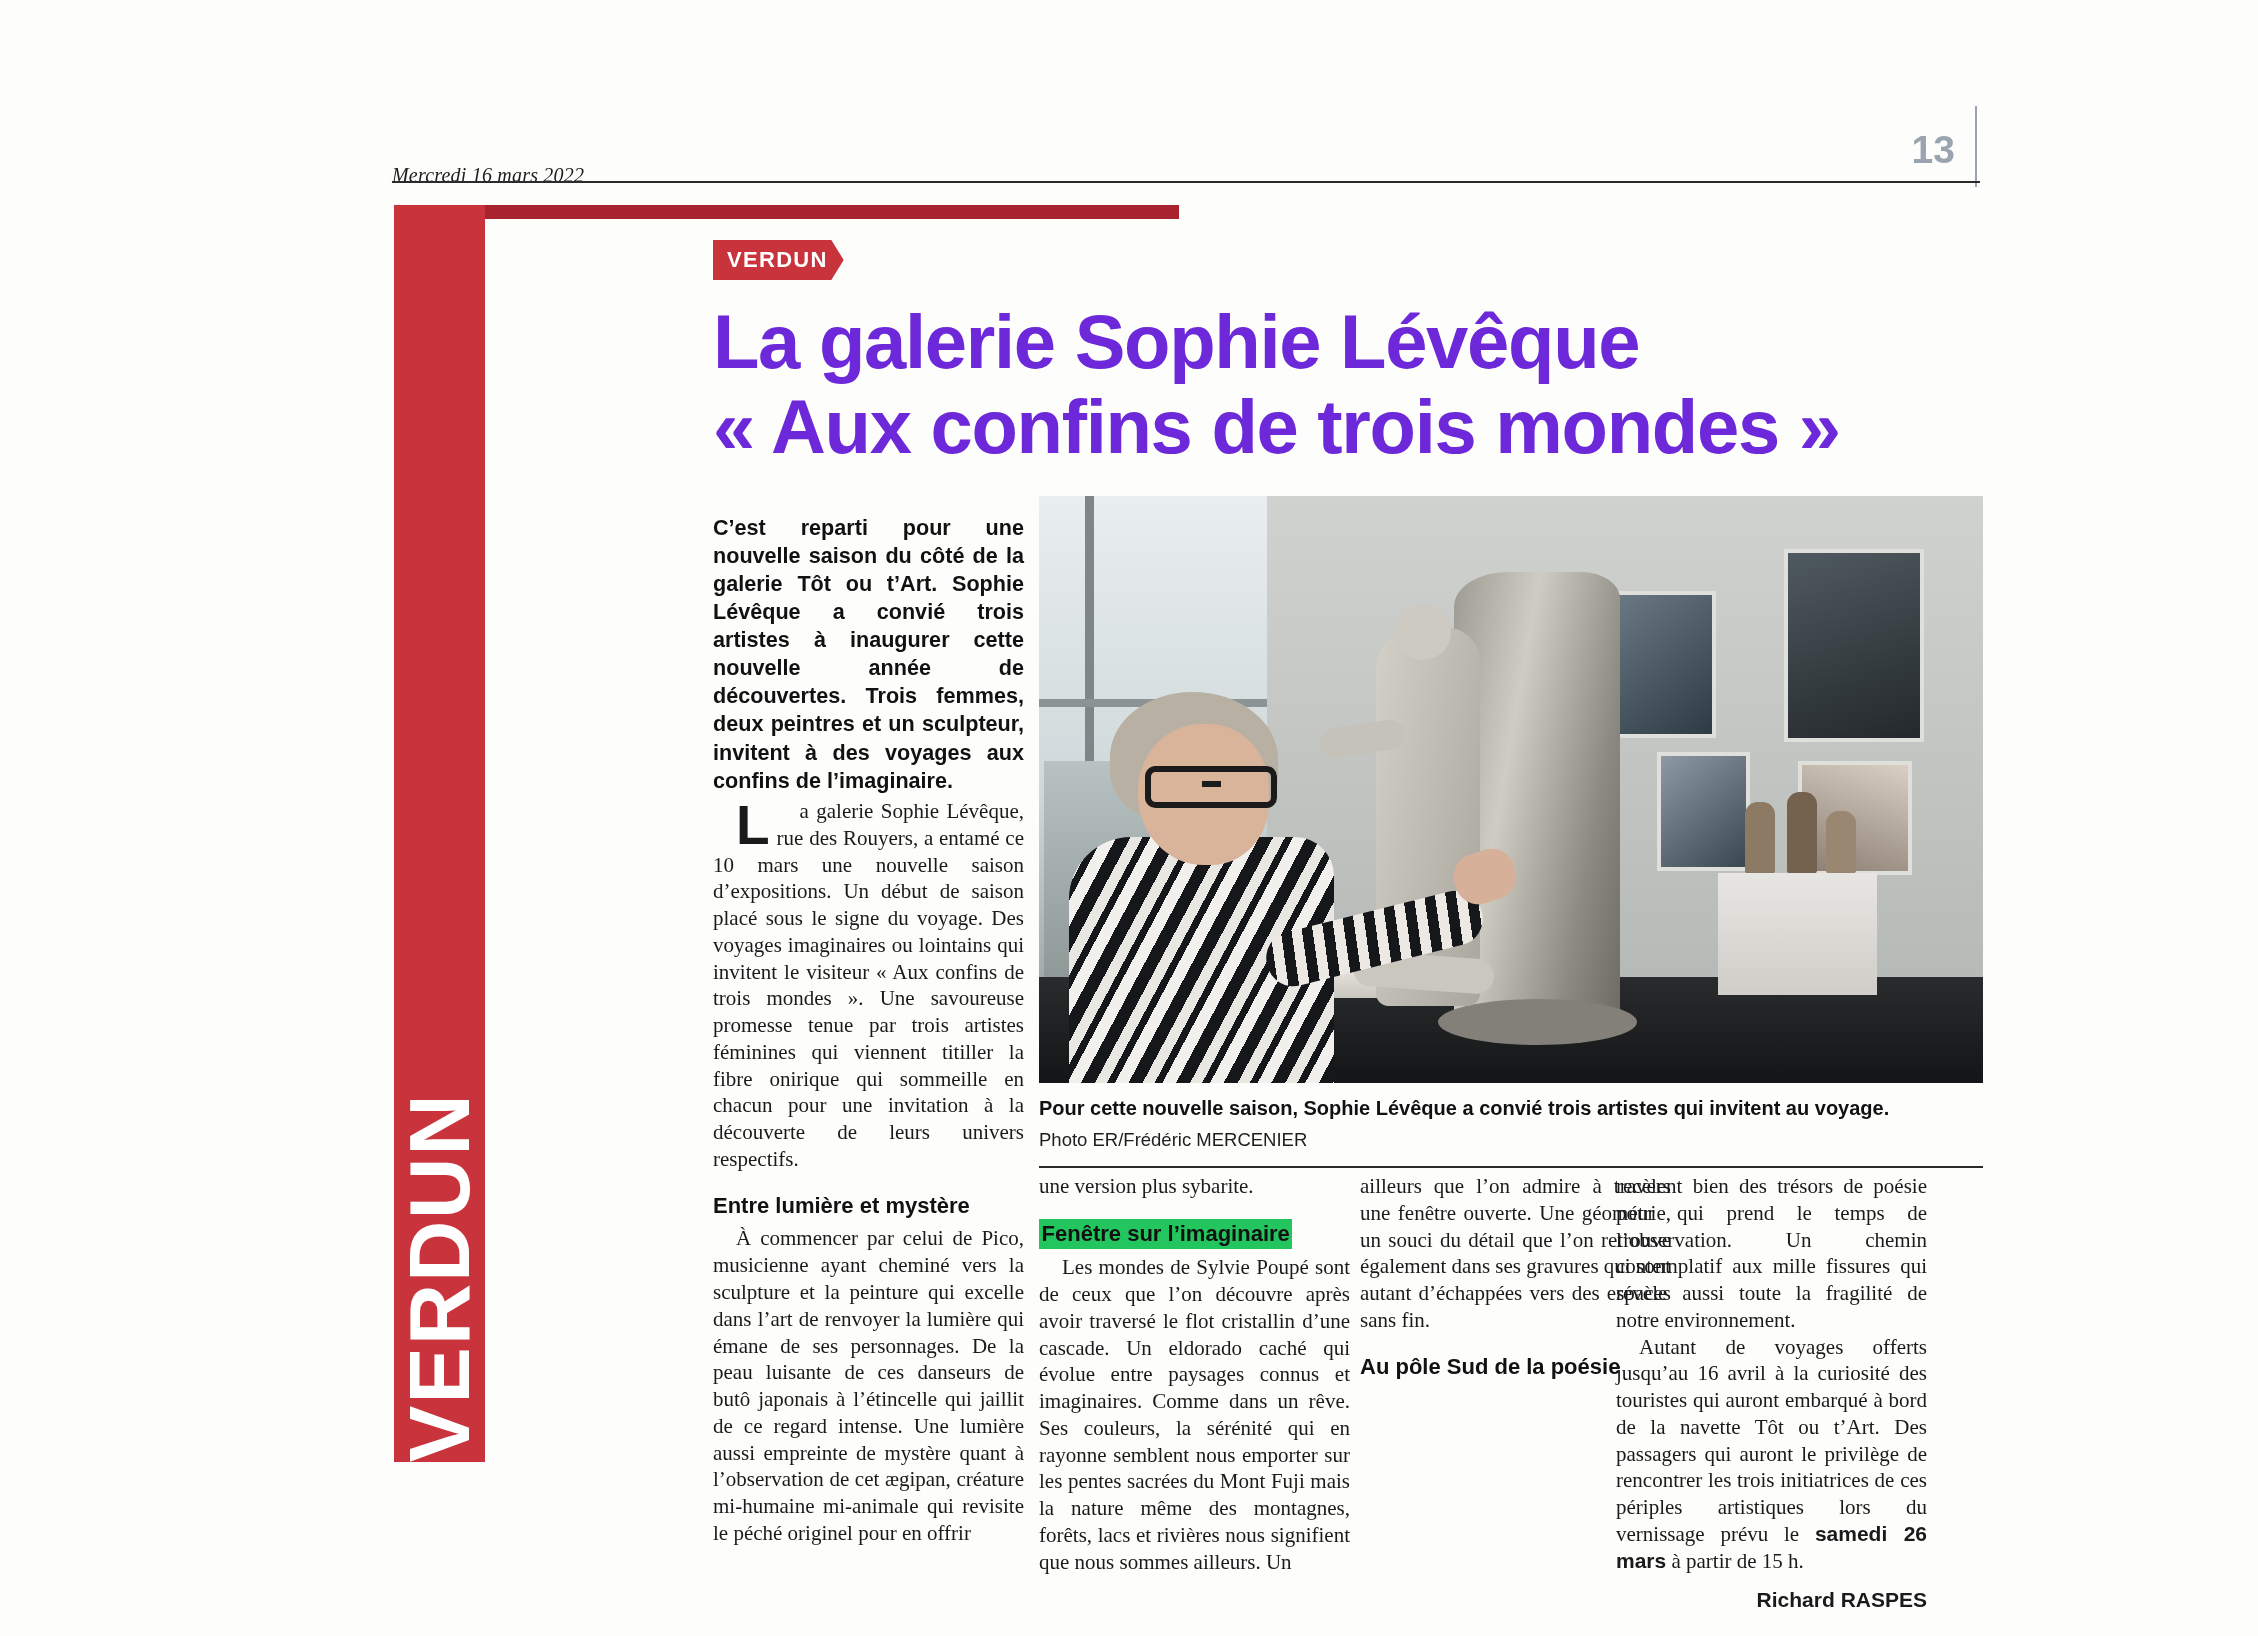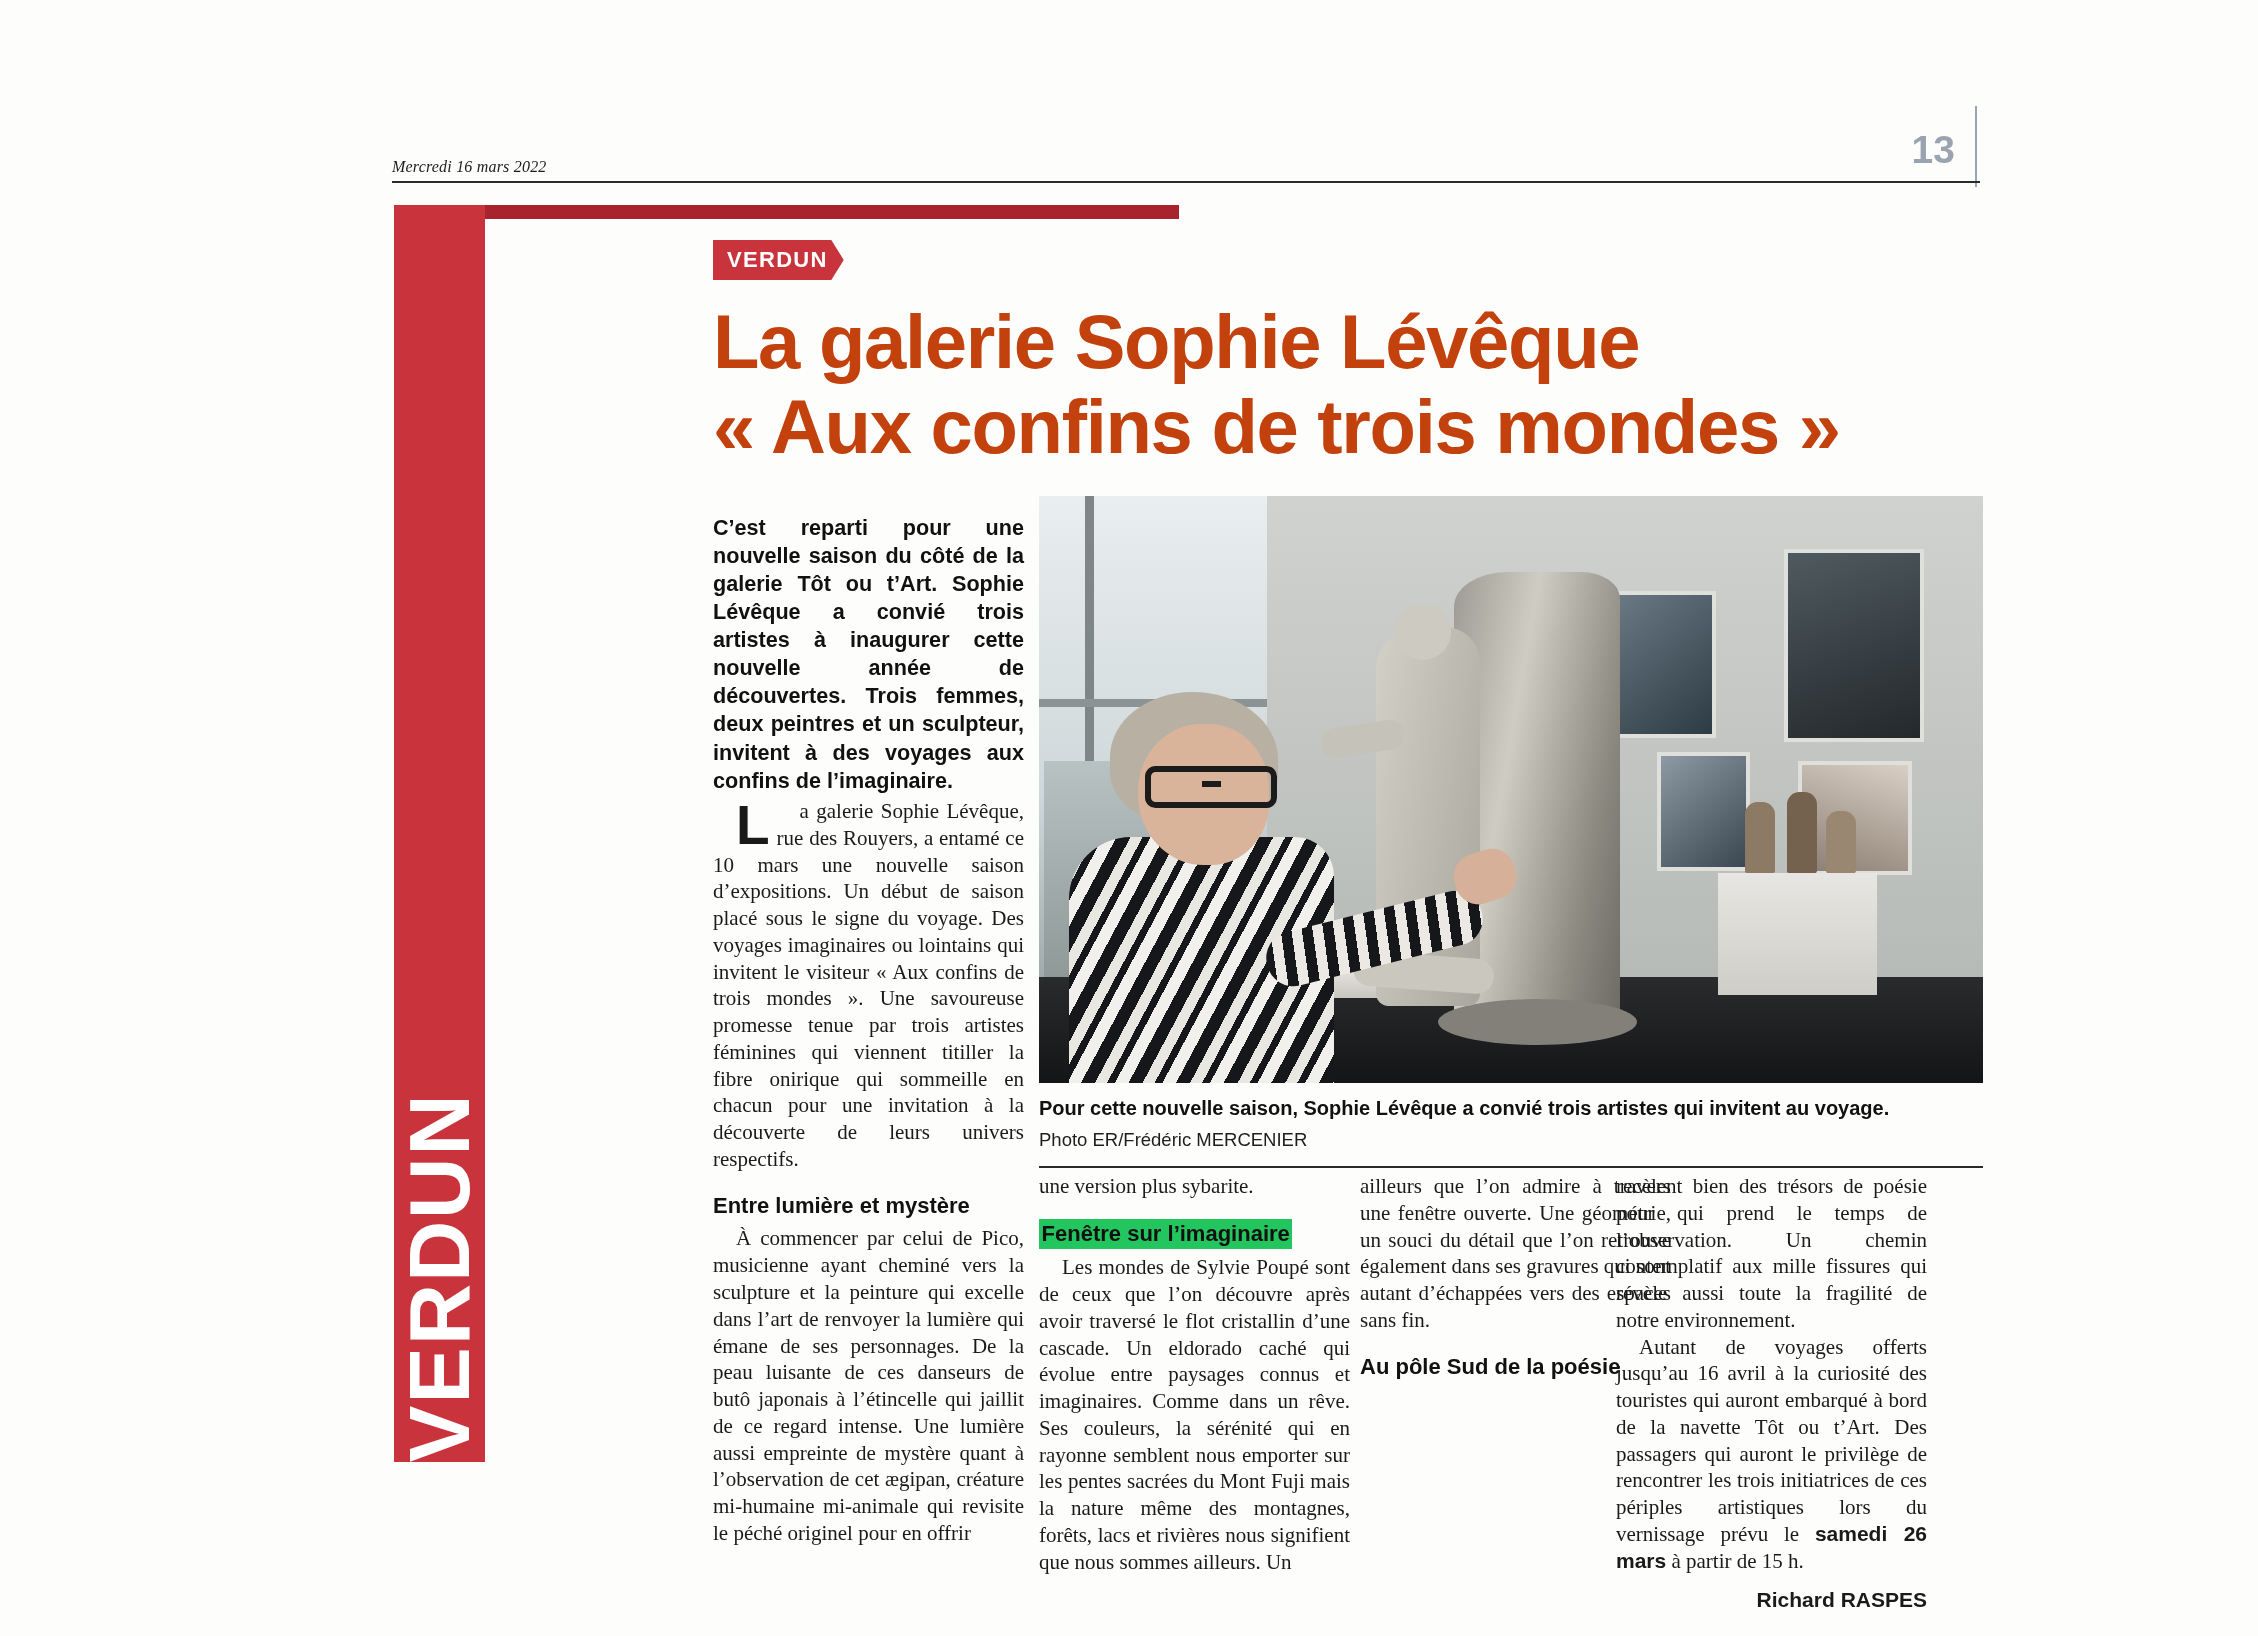--- a/index.html
+++ b/index.html
@@ -20,24 +20,24 @@
     left: 0; top: 0;
     width: 2258px;
     height: 1637px;
     background: #fdfdfb;
   }
 
   
   .date-line {
     position: absolute;
     left: 392px;
-    top: 158px;
+    top: 164px;
     font-family: "Liberation Serif", serif;
     font-style: italic;
-    font-size: 16px;
+    font-size: 20px;
     color: #1c1c1c;
     letter-spacing: 0.2px;
   }
   .folio {
     position: absolute;
     right: 303px;
     top: 128px;
     font-family: "Liberation Sans", sans-serif;
     font-weight: bold;
     font-size: 39px;
@@ -117,21 +117,21 @@
     position: relative;
     clip-path: polygon(0 0, calc(100% - 12.4px) 0, 100% 50%, calc(100% - 12.4px) 100%, 0 100%);
   }
   .headline {
     font-family: "Liberation Sans", sans-serif;
     font-weight: bold;
     font-size: 76px;
     line-height: 1.02;
     letter-spacing: -1.3px;
     margin-top: 23px;
-    color: #c2410c;
+    color: #6d28d9;
   }
   .headline .l2 {
     display: block;
     margin-top: 7px;
   }
 
   
   .lead-col {
     position: absolute;
     left: 713px;

